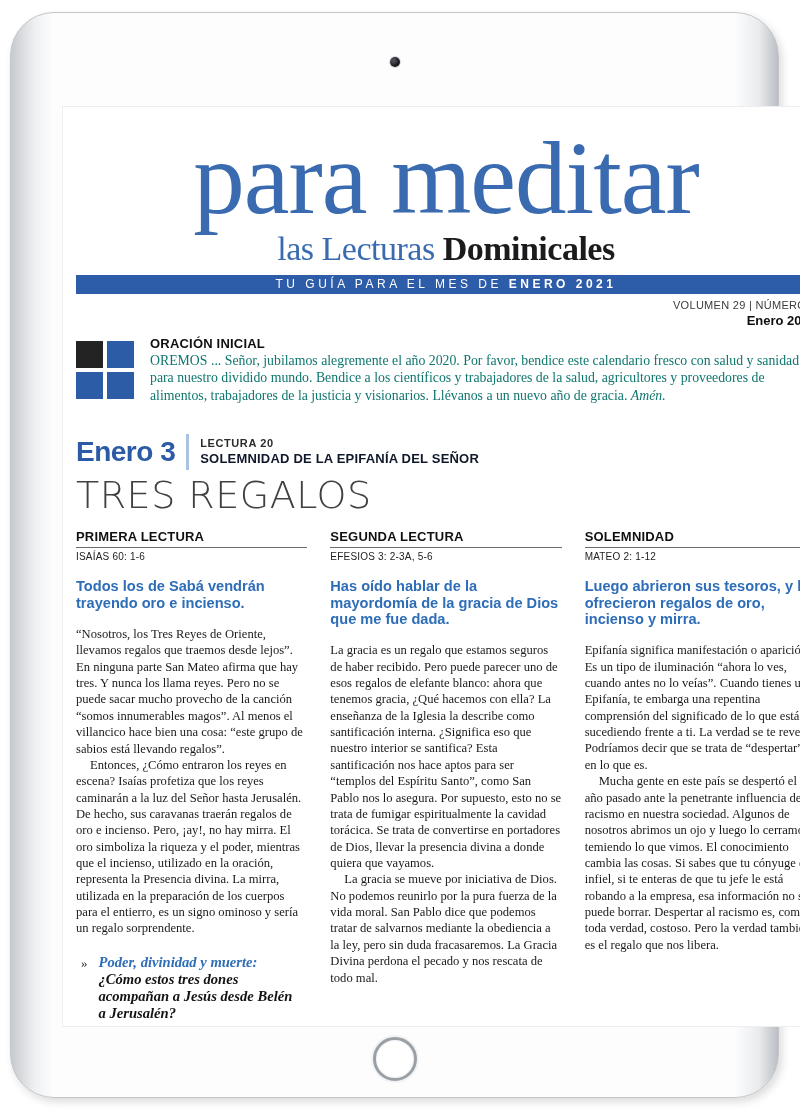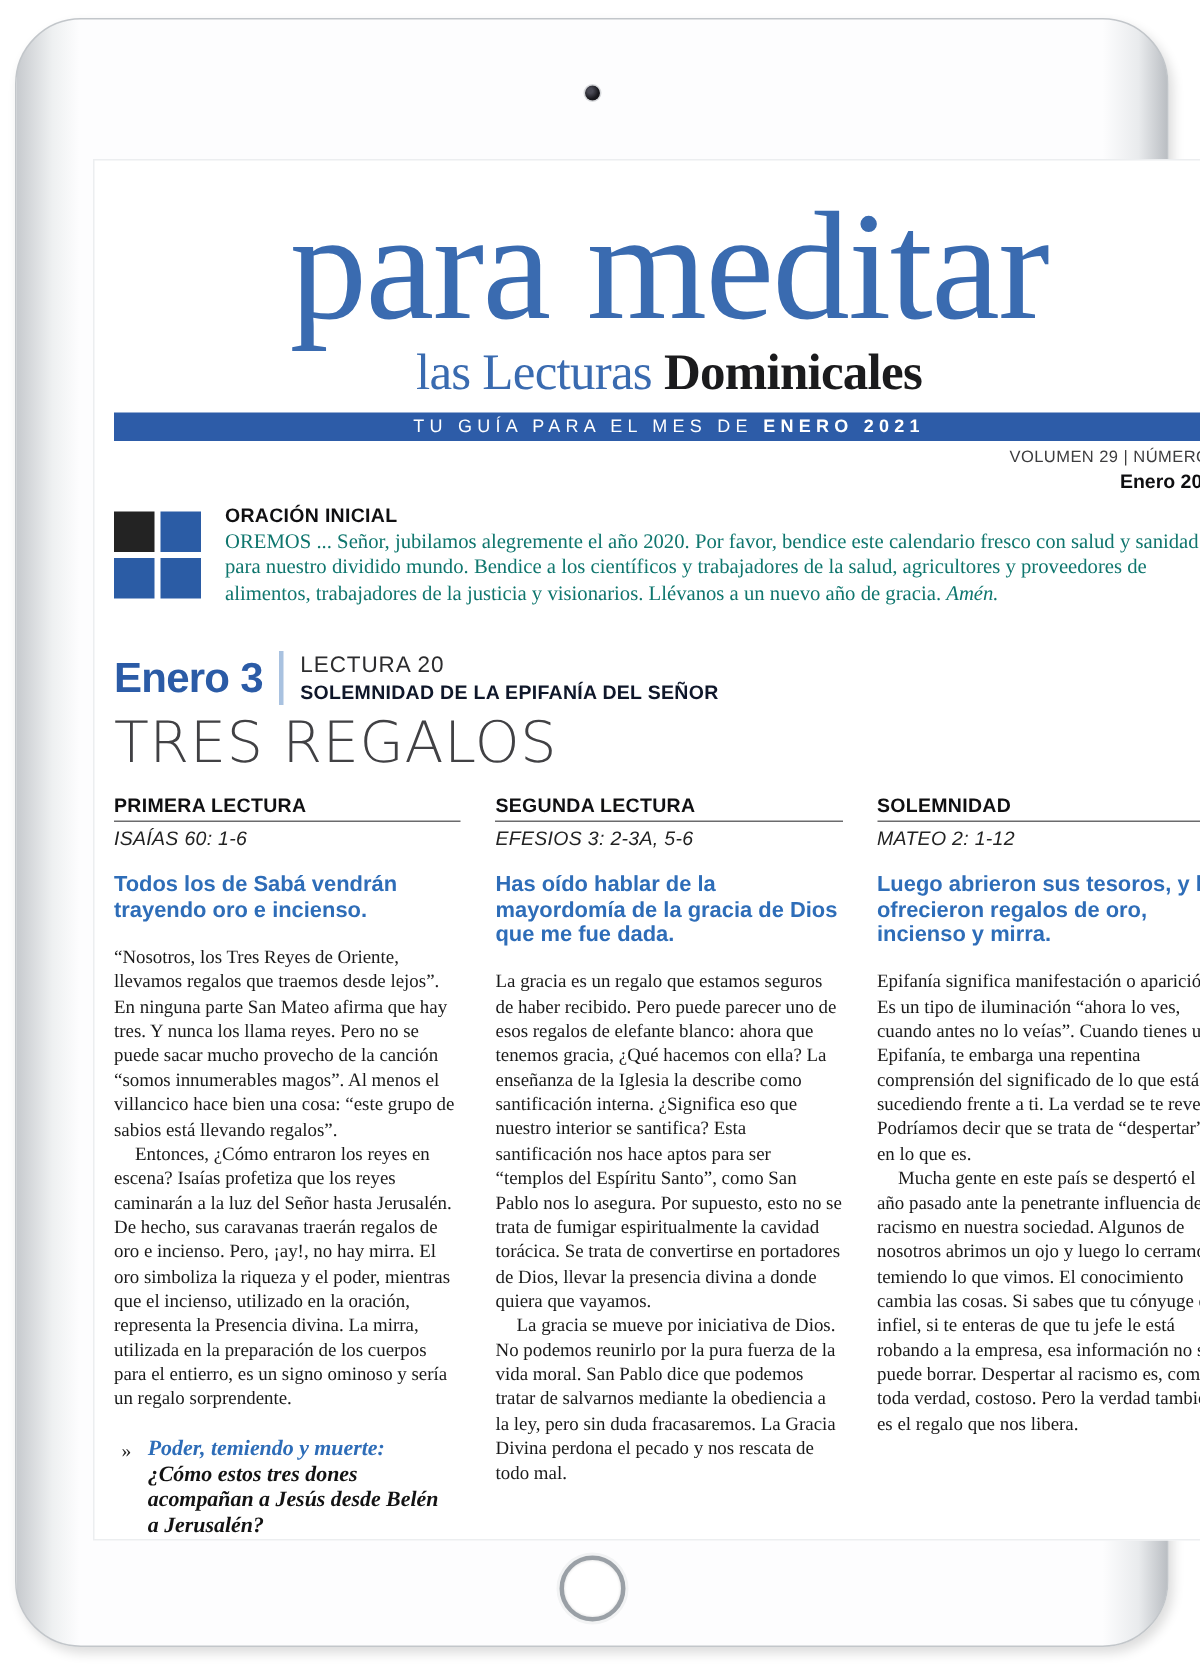--- a/index.html
+++ b/index.html
@@ -70,33 +70,33 @@
   .prayer-body{
     font-family:"Liberation Serif",serif;font-size:13.8px;line-height:1.27;
     color:#0f766e;margin-top:1px;
   }
   .amen{font-style:italic;}
   
   .day-row{display:flex;align-items:center;gap:11px;margin-top:30px;}
   .day-date{color:#2b5ba6;font-size:28px;font-weight:700;letter-spacing:-.5px;}
   .day-sep{width:3px;height:36px;background:#a9c2e0;}
   .day-info{display:flex;flex-direction:column;justify-content:center;line-height:1.25;}
-  .day-lectura{font-size:15px;font-weight:400;color:#2c2c2e;letter-spacing:.6px;}
+  .day-lectura{font-size:11px;font-weight:700;color:#2c2c2e;letter-spacing:.6px;}
   .day-feast{font-size:13px;font-weight:700;color:#0f172a;letter-spacing:.2px;}
   .day-title{
     font-size:38px;font-weight:300;color:#414144;letter-spacing:.5px;
     margin-top:3px;font-family:"DejaVu Sans","Liberation Sans",sans-serif;
   }
   
   .cols{display:grid;grid-template-columns:repeat(3,1fr);column-gap:23px;margin-top:12px;}
   .col-header{
     font-size:13px;font-weight:700;color:#101012;letter-spacing:.2px;
     border-bottom:1.5px solid #6b6b6d;padding-bottom:3px;
   }
-  .col-ref{font-size:13px;color:#222;margin-top:3px;letter-spacing:.2px;font-style:italic;}
+  .col-ref{font-size:10px;color:#222;margin-top:3px;letter-spacing:.2px;}
   .col-headline{
     font-size:14.6px;font-weight:700;color:#2e6db8;line-height:1.12;margin-top:16px;
   }
   .col-body{margin-top:15px;}
   .col-body p{
     font-family:"Liberation Serif",serif;font-size:12.6px;line-height:1.3;
     color:#1a1a1a;margin:0;
   }
   .col-body p + p{text-indent:14px;}
   .bullet{
@@ -160,21 +160,21 @@
       <div class="col">
         <div class="col-header">PRIMERA LECTURA</div>
         <div class="col-ref">ISAÍAS 60: 1-6</div>
         <div class="col-headline">Todos los de Sabá vendrán trayendo oro e incienso.</div>
         <div class="col-body">
           <p>“Nosotros, los Tres Reyes de Oriente, llevamos regalos que traemos desde lejos”. En ninguna parte San Mateo afirma que hay tres. Y nunca los llama reyes. Pero no se puede sacar mucho provecho de la canción “somos innumerables magos”. Al menos el villancico hace bien una cosa: “este grupo de sabios está llevando regalos”.</p>
           <p>Entonces, ¿Cómo entraron los reyes en escena? Isaías profetiza que los reyes caminarán a la luz del Señor hasta Jerusalén. De hecho, sus caravanas traerán regalos de oro e incienso. Pero, ¡ay!, no hay mirra. El oro simboliza la riqueza y el poder, mientras que el incienso, utilizado en la oración, representa la Presencia divina. La mirra, utilizada en la preparación de los cuerpos para el entierro, es un signo ominoso y sería un regalo sorprendente.</p>
         </div>
         <div class="bullet">
           <span class="bullet-marker">»</span>
-          <span><span class="seg-blue">Poder, temiendo y muerte: </span><span class="seg-dark">¿Cómo estos tres dones acompañan a Jesús desde Belén a Jerusalén?</span></span>
+          <span><span class="seg-blue">Poder, divinidad y muerte: </span><span class="seg-dark">¿Cómo estos tres dones acompañan a Jesús desde Belén a Jerusalén?</span></span>
         </div>
       </div>
 
       <div class="col">
         <div class="col-header">SEGUNDA LECTURA</div>
         <div class="col-ref">EFESIOS 3: 2-3A, 5-6</div>
         <div class="col-headline">Has oído hablar de la mayordomía de la gracia de Dios que me fue dada.</div>
         <div class="col-body">
           <p>La gracia es un regalo que estamos seguros de haber recibido. Pero puede parecer uno de esos regalos de elefante blanco: ahora que tenemos gracia, ¿Qué hacemos con ella? La enseñanza de la Iglesia la describe como santificación interna. ¿Significa eso que nuestro interior se santifica? Esta santificación nos hace aptos para ser “templos del Espíritu Santo”, como San Pablo nos lo asegura. Por supuesto, esto no se trata de fumigar espiritualmente la cavidad torácica. Se trata de convertirse en portadores de Dios, llevar la presencia divina a donde quiera que vayamos.</p>
           <p>La gracia se mueve por iniciativa de Dios. No podemos reunirlo por la pura fuerza de la vida moral. San Pablo dice que podemos tratar de salvarnos mediante la obediencia a la ley, pero sin duda fracasaremos. La Gracia Divina perdona el pecado y nos rescata de todo mal.</p>

